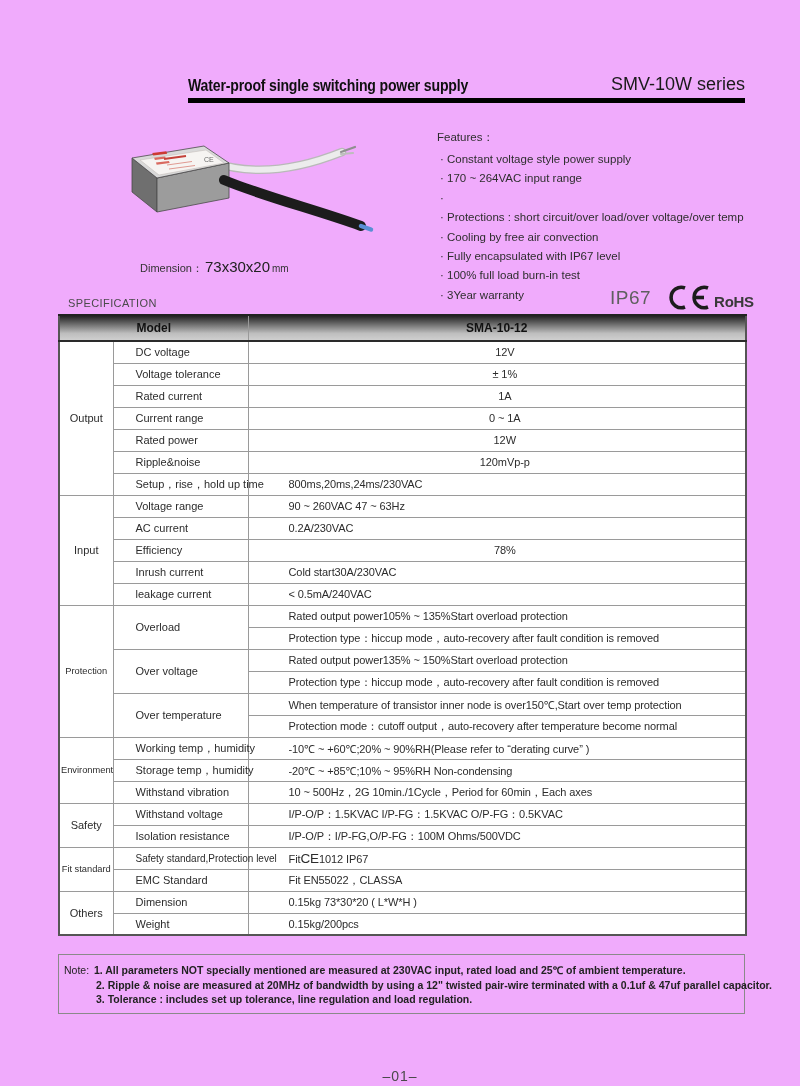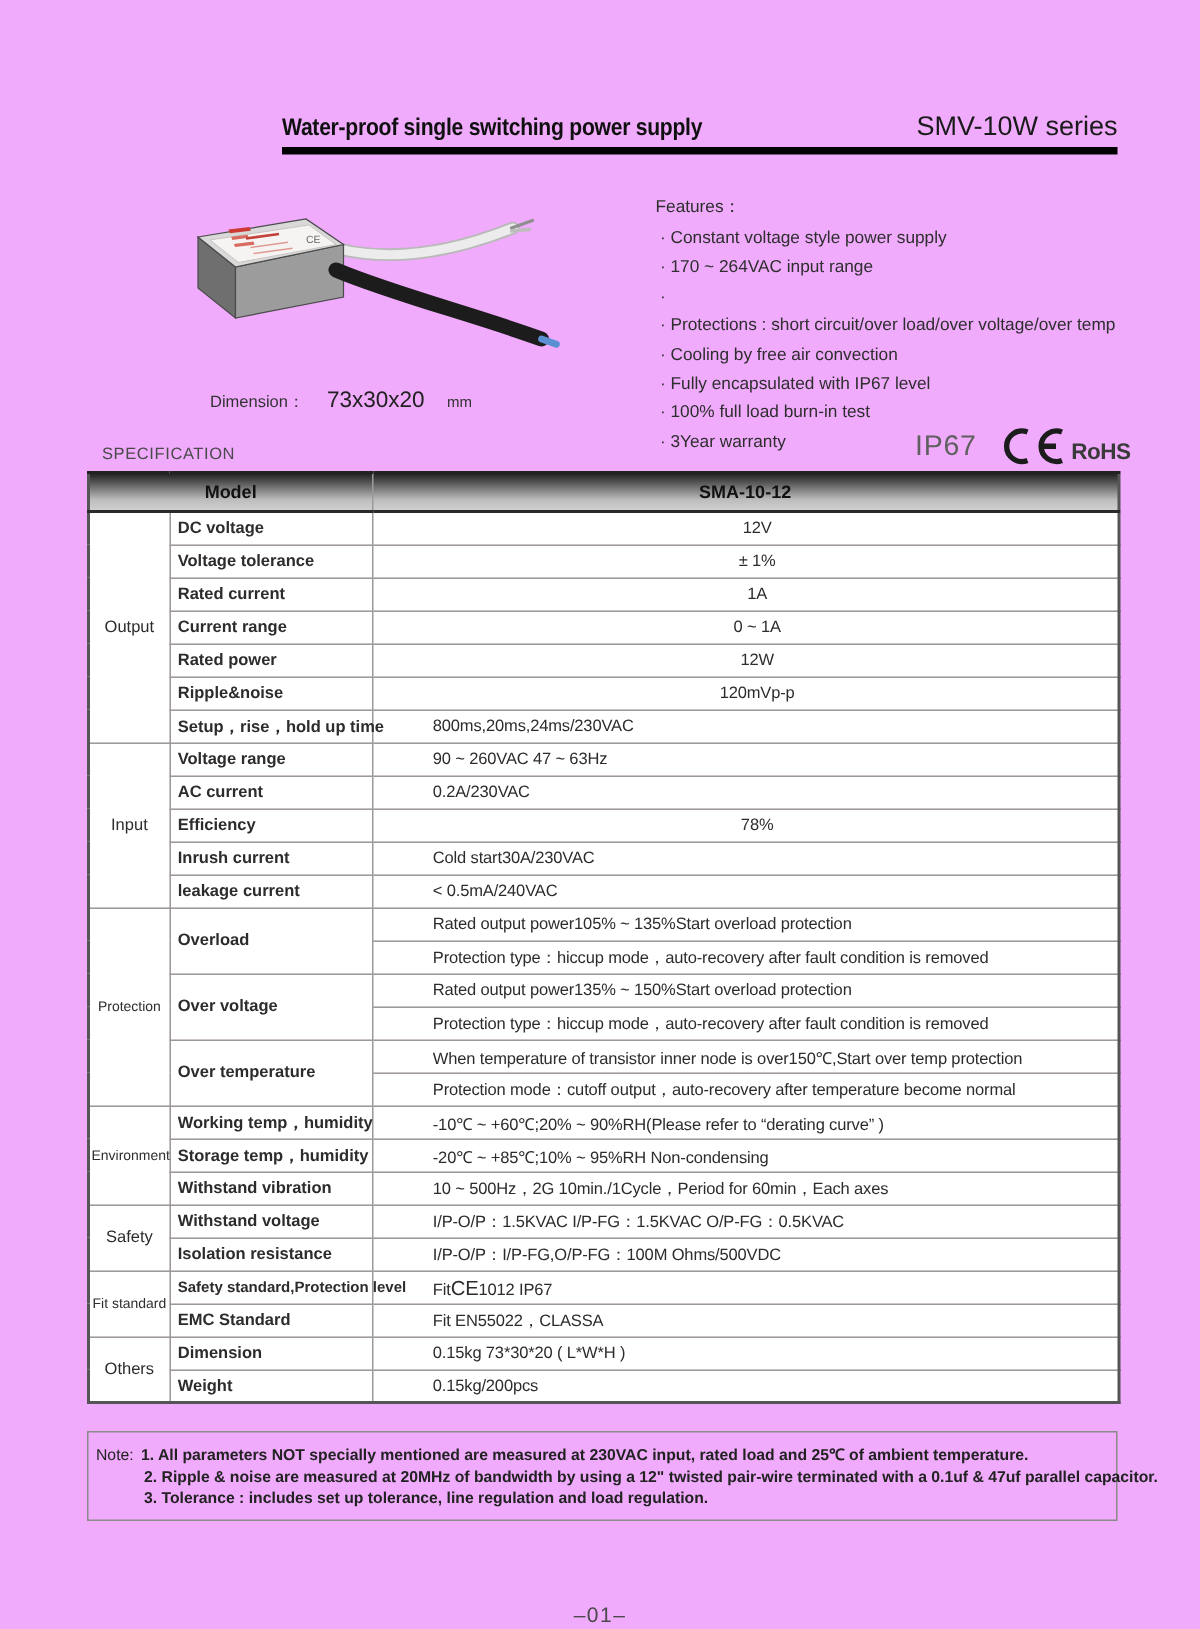--- a/index.html
+++ b/index.html
@@ -13,21 +13,21 @@
   
   .hdr { position:absolute; left:188px; top:74px; width:557px; }
   .hdr-row { display:flex; justify-content:space-between; align-items:flex-end; }
   .hdr-sub { font-size:16px; font-weight:700; color:#101010; letter-spacing:-0.2px;
              display:inline-block; transform:scaleX(0.88); transform-origin:left bottom; white-space:nowrap; }
   .hdr-series { font-size:18px; color:#1a1a1a; white-space:nowrap; }
   .hdr-rule { height:5px; background:#000; margin-top:3px; }
 
   
   .product-svg { position:absolute; left:112px; top:138px; }
-  .dimension { position:absolute; left:140px; top:258px; display:flex; align-items:baseline; gap:15px; }
+  .dimension { position:absolute; left:140px; top:258px; display:flex; align-items:baseline; gap:2px; }
   .dim-label { font-size:11px; color:#333; }
   .dim-value { font-size:15px; color:#222; }
   .dim-unit  { font-size:10px; color:#333; }
 
   
   .features { position:absolute; left:437px; top:130px; width:335px; font-size:11.5px; color:#2e2e2e; }
   .features-title { margin-bottom:5px; }
   .feature-li { display:flex; line-height:19.4px; }
   .bullet { width:10px; text-align:center; flex:0 0 10px; }
 
@@ -44,21 +44,21 @@
   table.spec { border-collapse:collapse; table-layout:fixed; width:687px; border:2px solid #555; }
   .spec th, .spec td { border:1px solid #9a9a9a; }
   tr.thead th {
     background:linear-gradient(180deg,#232323 0%,#6e6e6e 35%,#bdbdbd 72%,#cfcfcf 100%);
     height:26px; font-size:12px; font-weight:700; color:#111;
     border-top:2px solid #222; border-bottom:2px solid #2a2a2a; text-align:center;
   }
   .spec td { height:22px; font-size:11px; color:#2c2c2c; background:#fff; }
   .grp { text-align:center; font-size:11px; color:#333; padding:0 1px; }
   .grp.sm { font-size:9.3px; }
-  .lbl { padding-left:5px; white-space:nowrap;font-weight:bold; }
+  .lbl { padding-left:22px; white-space:nowrap; }
   .lbl.xs { font-size:10px; }
   .val { padding-left:40px; letter-spacing:-0.1px; white-space:nowrap; }
   .val.c { padding-left:16px; text-align:center; }
   .ce-inline { font-size:13.5px; }
 
   
   .notebox { position:absolute; left:58px; top:954px; width:687px; min-height:56px;
              border:1px solid #8a8a8a; display:flex; padding:8px 6px 6px 5px;
              font-size:10.5px; line-height:14.6px; color:#222; }
   .note-label { flex:0 0 30px; }

